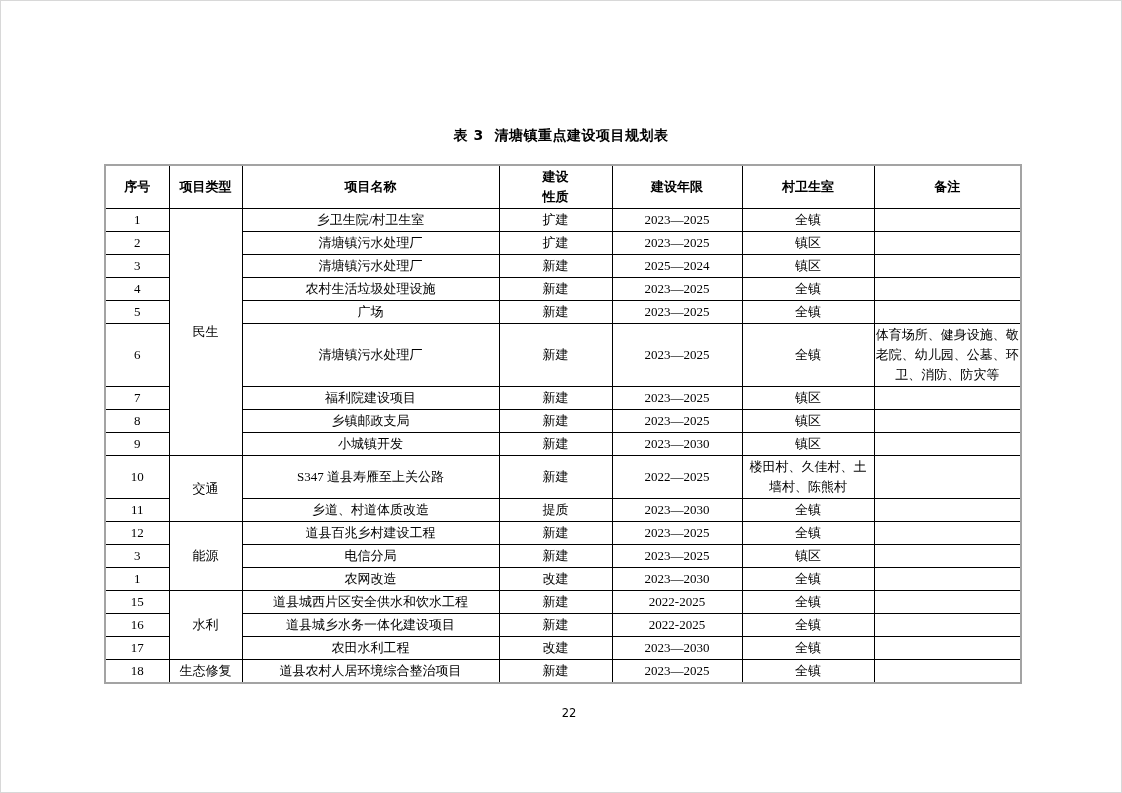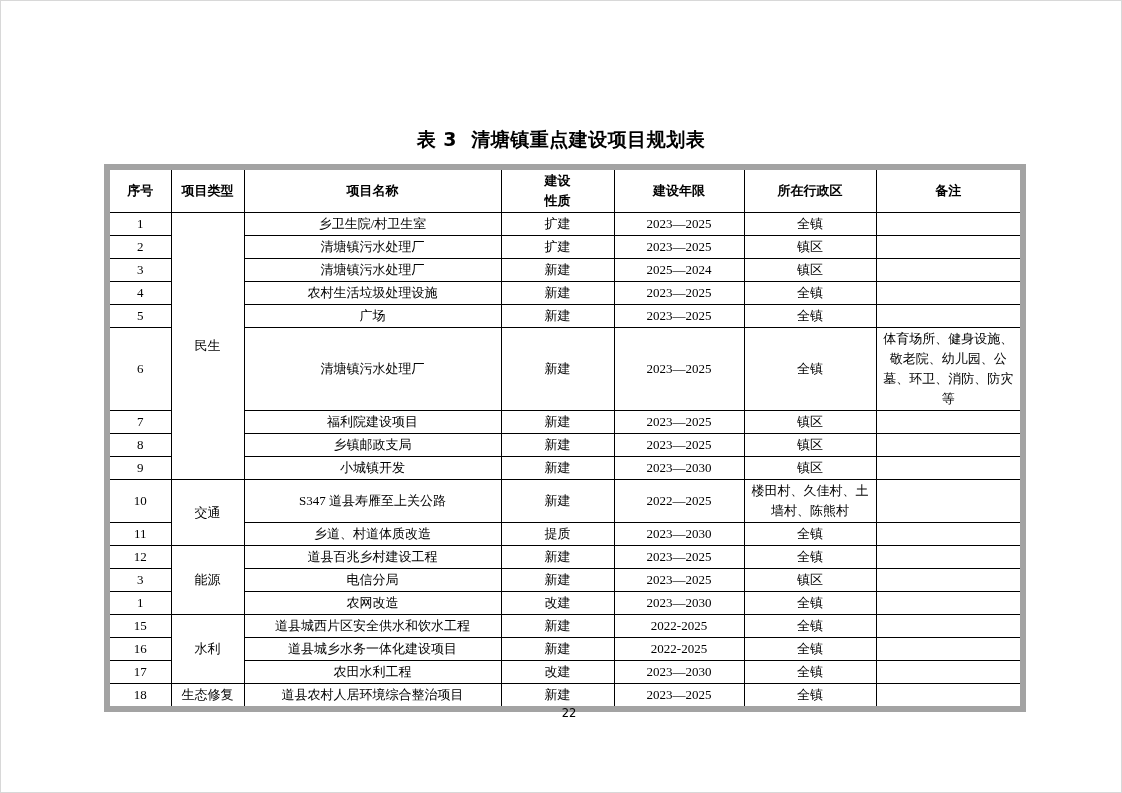--- a/index.html
+++ b/index.html
@@ -4,28 +4,28 @@
 <style>
   * { margin:0; padding:0; box-sizing:border-box; }
   html,body { background:#e8e8e8; }
   body { width:1122px; height:793px; font-family:"Liberation Serif","DejaVu Serif",serif; color:#000; }
   .page {
     position:relative; width:1122px; height:793px; background:#ffffff; overflow:hidden;
     border:1px solid #d8d8d8;
   }
   .doc-title {
     position:absolute; top:126px; left:0; width:100%;
-    text-align:center; font-size:19px; font-weight:bold;
+    text-align:center; font-size:14px; font-weight:bold;
     letter-spacing:0.5px; white-space:pre;
     font-family:"DejaVu Sans","Liberation Sans",sans-serif;
   }
   table.plan-table {
     position:absolute; left:103px; top:163px; width:916px;
     border-collapse:collapse; table-layout:fixed;
-    border:6px solid #a3a3a3;
+    border:2px solid #a3a3a3;
   }
   .plan-table th, .plan-table td {
     border:1px solid #000;
     text-align:center; vertical-align:middle;
     font-size:13px; line-height:20px;
     padding:1px 1px; overflow:hidden;
     word-break:break-all;
   }
   .plan-table th {
     font-weight:bold; height:40px; white-space:pre-line;
@@ -56,21 +56,21 @@
         <col style="width: 147px;">
       </colgroup>
     <thead>
       <tr>
           <th>序号</th>
           <th>项目类型</th>
           <th>项目名称</th>
           <th>建设
 性质</th>
           <th>建设年限</th>
-          <th>所在行政区</th>
+          <th>村卫生室</th>
           <th>备注</th>
         </tr>
     </thead>
     <tbody>
         <tr>
           <td>1</td>
           <td rowspan="9">民生</td>
           <td>乡卫生院/村卫生室</td>
           <td>扩建</td>
           <td>2023—2025</td>

